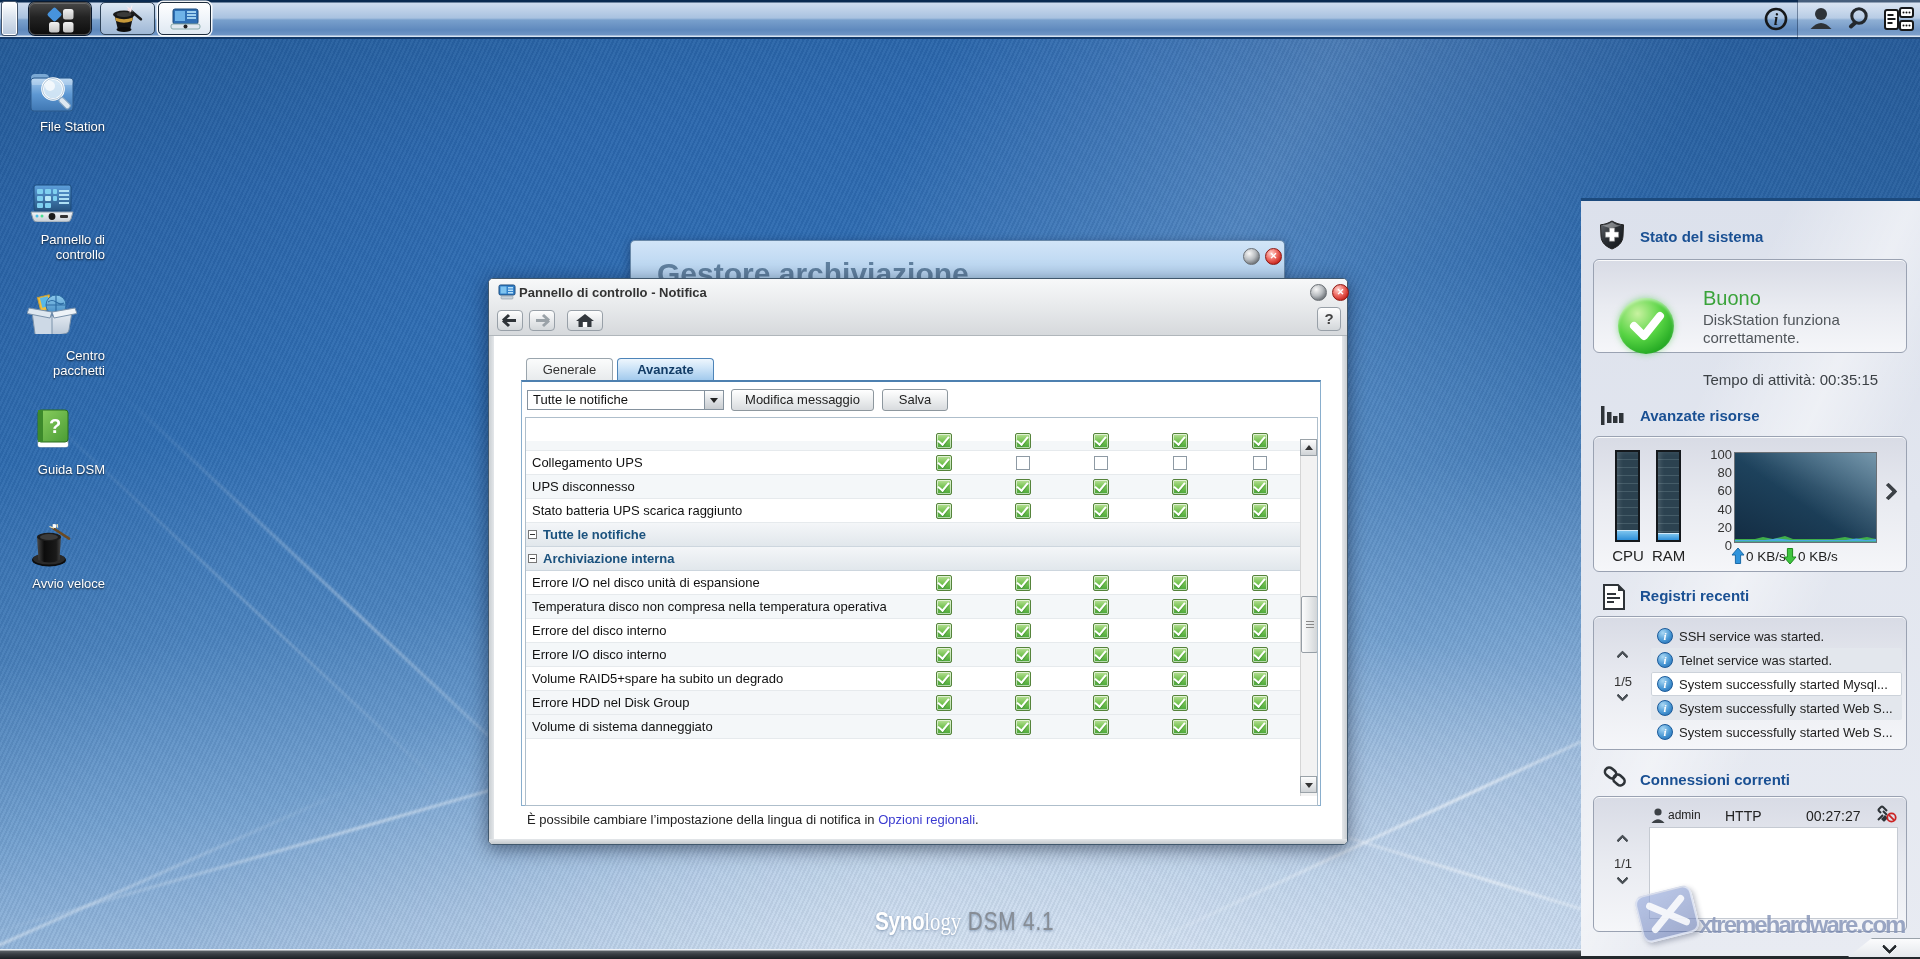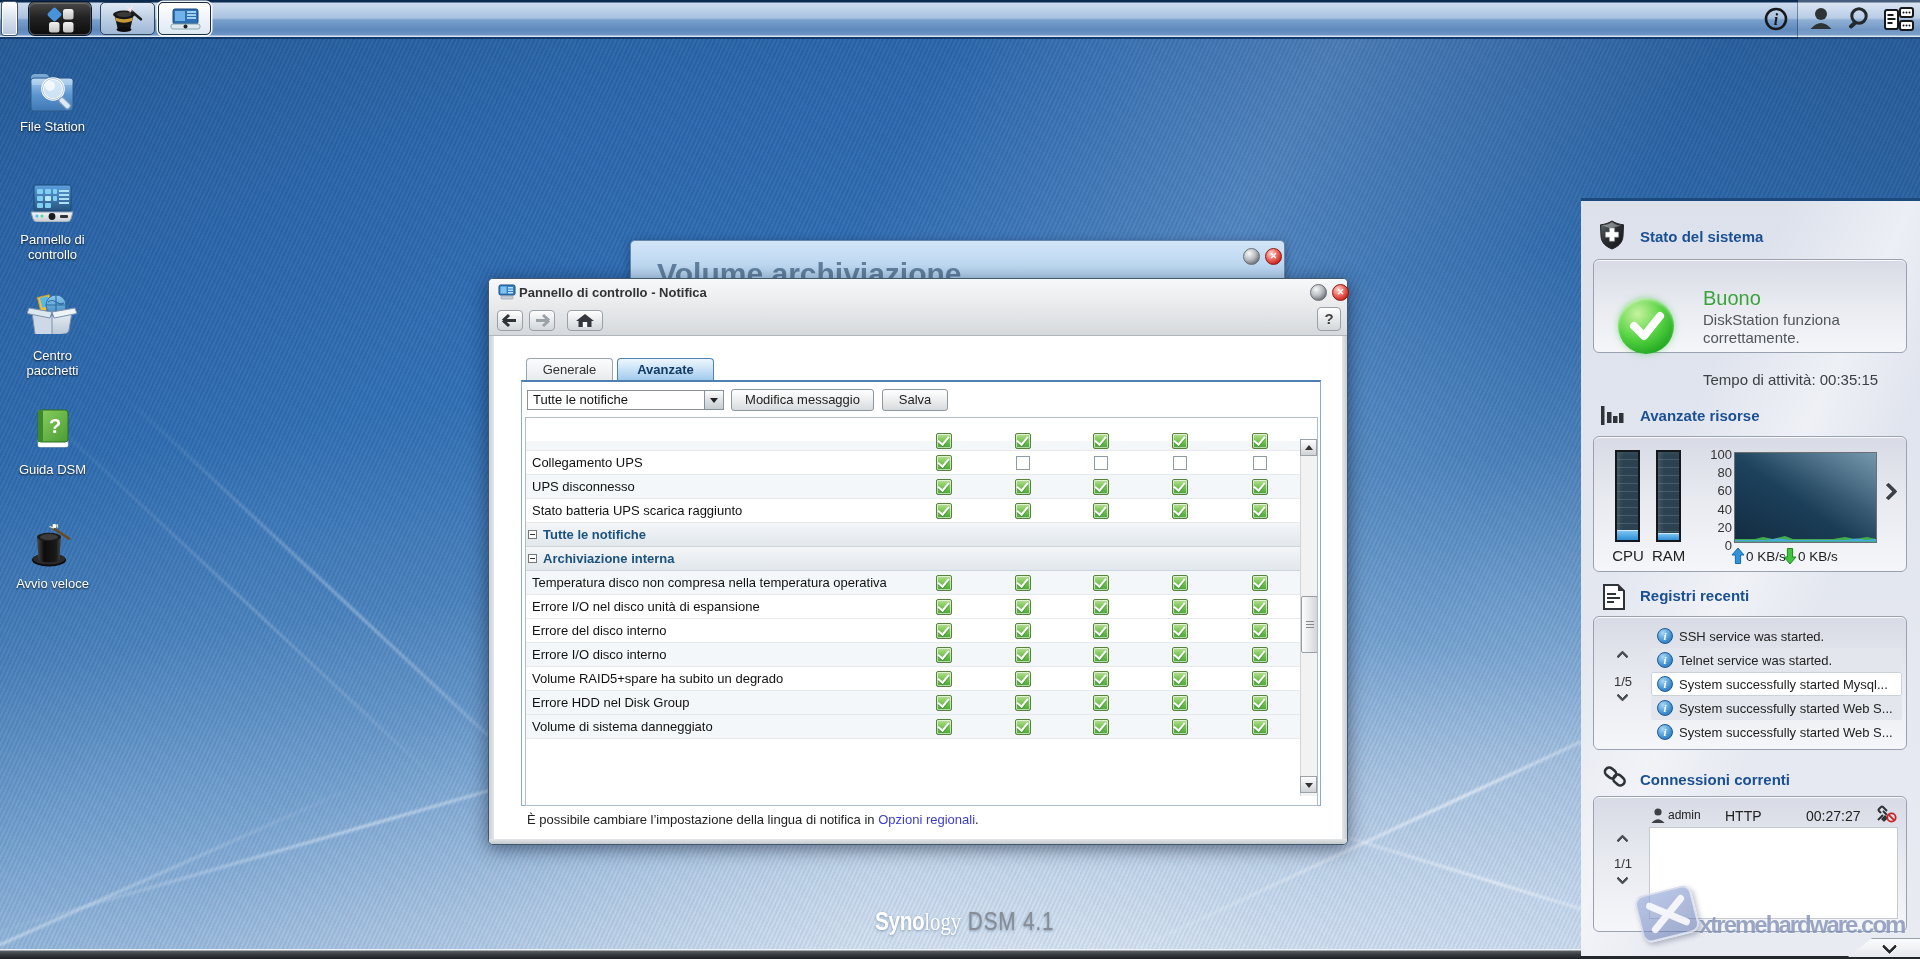--- a/index.html
+++ b/index.html
@@ -16,21 +16,21 @@
 
 
 #taskbar{position:absolute;left:0;top:0;width:1920px;height:39px;
  background:linear-gradient(180deg,#0a2a50 0,#0a2a50 2px,#cedcee 3px,#a9c2e0 18px,#79a0cc 20px,#5f89bd 30px,#6e95c5 35px,#d8e4f2 36px,#d8e4f2 37px,#123a6b 37px,#123a6b 39px);}
 .tbtn{position:absolute;top:2px;height:33px;border-radius:4px;}
 #tb-desk{left:2px;width:15px;background:linear-gradient(180deg,#ffffff,#dbe4ef 45%,#b9c9dd);border:1px solid #fff;outline:1px solid #44546a;border-radius:2px;}
 #tb-menu{left:29px;width:62px;border-radius:6px;background:linear-gradient(180deg,#484848,#232323 45%,#0e0e0e);border:1px solid #4a4a4a;box-shadow:inset 0 1px 0 rgba(255,255,255,.2), 0 0 0 1px #0a1a30;}
 #tb-magic{left:100px;width:55px;background:linear-gradient(180deg,#dfe9f4,#b9cce2 55%,#9fb8d6);border:1px solid #2e4258;border-radius:5px;}
 #tb-mon{left:158px;width:53px;background:linear-gradient(180deg,#ffffff,#eef3f9 55%,#dfe8f2);border:1.5px solid #1e2c3c;border-radius:5px;box-shadow:0 0 0 1.5px rgba(255,255,255,.95);}
 .tright{position:absolute;top:0;height:39px;}
-.dlabel{position:absolute;text-align:center;color:#fff;font-size:13px;line-height:14.5px;text-shadow:0 1px 2px rgba(0,0,0,.8);}
+.dlabel{position:absolute;text-align:right;color:#fff;font-size:13px;line-height:14.5px;text-shadow:0 1px 2px rgba(0,0,0,.8);}
 
 
 .winbtn{position:absolute;width:17px;height:17px;border-radius:50%;}
 .ballgray{background:radial-gradient(circle at 35% 30%,#f8f8f8,#b8bcc0 45%,#74797e 75%,#5a5f64);border:1px solid #6a6f74;}
 .ballred{background:radial-gradient(circle at 35% 30%,#ffd8d4,#f07068 40%,#cc2a22 75%,#a81c16);border:1px solid #8c1812;}
 .ballred::after{content:"✕";position:absolute;left:0;top:0;width:100%;height:100%;color:#fff;font-size:9px;font-weight:bold;text-align:center;line-height:15px;}
 
 
 #mainwin{position:absolute;left:488px;top:278px;width:860px;height:567px;background:#fff;border:1px solid #41586d;border-radius:5px;box-shadow:0 4px 18px rgba(0,10,30,.5);}
 #mw-top{position:absolute;left:0;top:0;width:100%;height:57px;border-radius:4px 4px 0 0;background:linear-gradient(180deg,#f7f8f9 0,#e9ebed 45%,#d6d9dc 100%);border-bottom:1px solid #b0b6bb;}
@@ -265,21 +265,21 @@
       </linearGradient>
   <ellipse cx="21" cy="13" rx="12" ry="4.2" fill="#1c1c1c"></ellipse>
   <ellipse cx="21" cy="13" rx="9" ry="3" fill="#3c3c3c"></ellipse>
   <rect x="23" y="3" width="22" height="2.6" rx="1.3" fill="#6b4a22" transform="rotate(33 25 5)"></rect>
   <path d="M25 0 l2.6 4 M29 -1 l.6 4.6 M21.5 2.5 l4.4 1.6" stroke="#f0e0b0" stroke-width="1.2"></path>
   <circle cx="26.5" cy="2" r="2" fill="#fff"></circle>
  </svg>
  <div class="dlabel" style="left:0;top:577px;width:105px">Avvio veloce</div>
 </div>
 <div id="bgwin" style="position:absolute;left:630px;top:240px;width:655px;height:50px;border:1px solid #6888a8;border-bottom:none;border-radius:5px 5px 0 0;background:linear-gradient(180deg,#d2e5f8 0,#b9d5f0 60%,#a6c9e8 100%);box-shadow:0 2px 10px rgba(0,10,30,.35);">
-  <div style="position:absolute;left:26px;top:16px;font-size:30px;font-weight:bold;color:#60809f;letter-spacing:0;">Volume archiviazione</div>
+  <div style="position:absolute;left:26px;top:16px;font-size:30px;font-weight:bold;color:#60809f;letter-spacing:0;">Gestore archiviazione</div>
   <div class="winbtn ballgray" style="left:612px;top:7px;"></div>
   <div class="winbtn ballred" style="left:634px;top:7px;"></div>
 </div>
 
 <div id="mainwin">
  <div id="mw-top">
   <svg style="position:absolute;left:9px;top:5px" width="18" height="16" viewBox="0 0 18 16">
     <rect x="1" y="1" width="16" height="10" rx="1.5" fill="#3583cc" stroke="#1b4a7c"></rect>
     <rect x="2.5" y="2.5" width="6" height="7" fill="#7fc4f0"></rect>
     <rect x="10" y="3" width="5" height="1.5" fill="#b8e0f8"></rect>
@@ -348,30 +348,30 @@
             <i class="ck" style="left:726px"></i>
           </div>
     <div class="grow">
             <i class="gbox"></i>
             <span class="t">Tutte le notifiche</span>
           </div>
     <div class="grow">
             <i class="gbox"></i>
             <span class="t">Archiviazione interna</span>
           </div>
+    <div class="mrow">
+            <span class="t">Errore I/O nel disco unità di espansione</span>
+            <i class="ck" style="left:410px"></i>
+            <i class="ck" style="left:489px"></i>
+            <i class="ck" style="left:567px"></i>
+            <i class="ck" style="left:646px"></i>
+            <i class="ck" style="left:726px"></i>
+          </div>
     <div class="mrow alt">
             <span class="t">Temperatura disco non compresa nella temperatura operativa</span>
-            <i class="ck" style="left:410px"></i>
-            <i class="ck" style="left:489px"></i>
-            <i class="ck" style="left:567px"></i>
-            <i class="ck" style="left:646px"></i>
-            <i class="ck" style="left:726px"></i>
-          </div>
-    <div class="mrow">
-            <span class="t">Errore I/O nel disco unità di espansione</span>
             <i class="ck" style="left:410px"></i>
             <i class="ck" style="left:489px"></i>
             <i class="ck" style="left:567px"></i>
             <i class="ck" style="left:646px"></i>
             <i class="ck" style="left:726px"></i>
           </div>
     <div class="mrow">
             <span class="t">Errore del disco interno</span>
             <i class="ck" style="left:410px"></i>
             <i class="ck" style="left:489px"></i>

